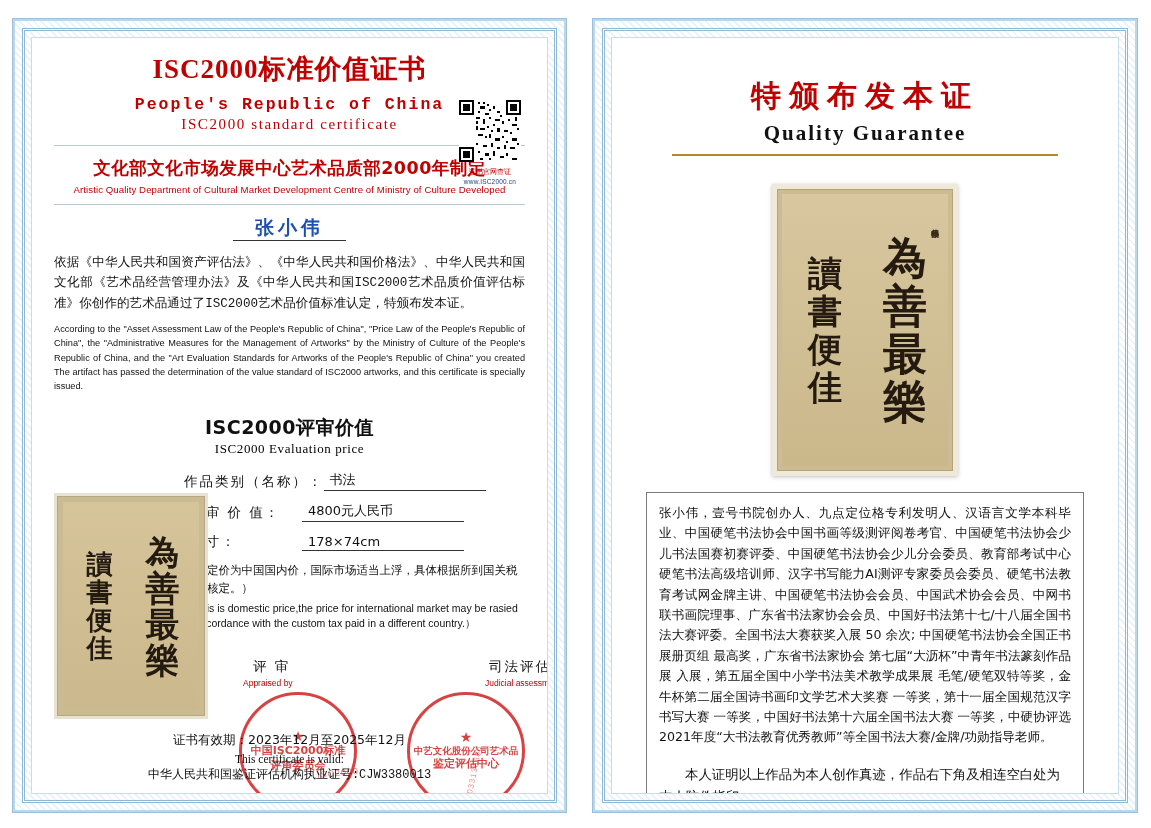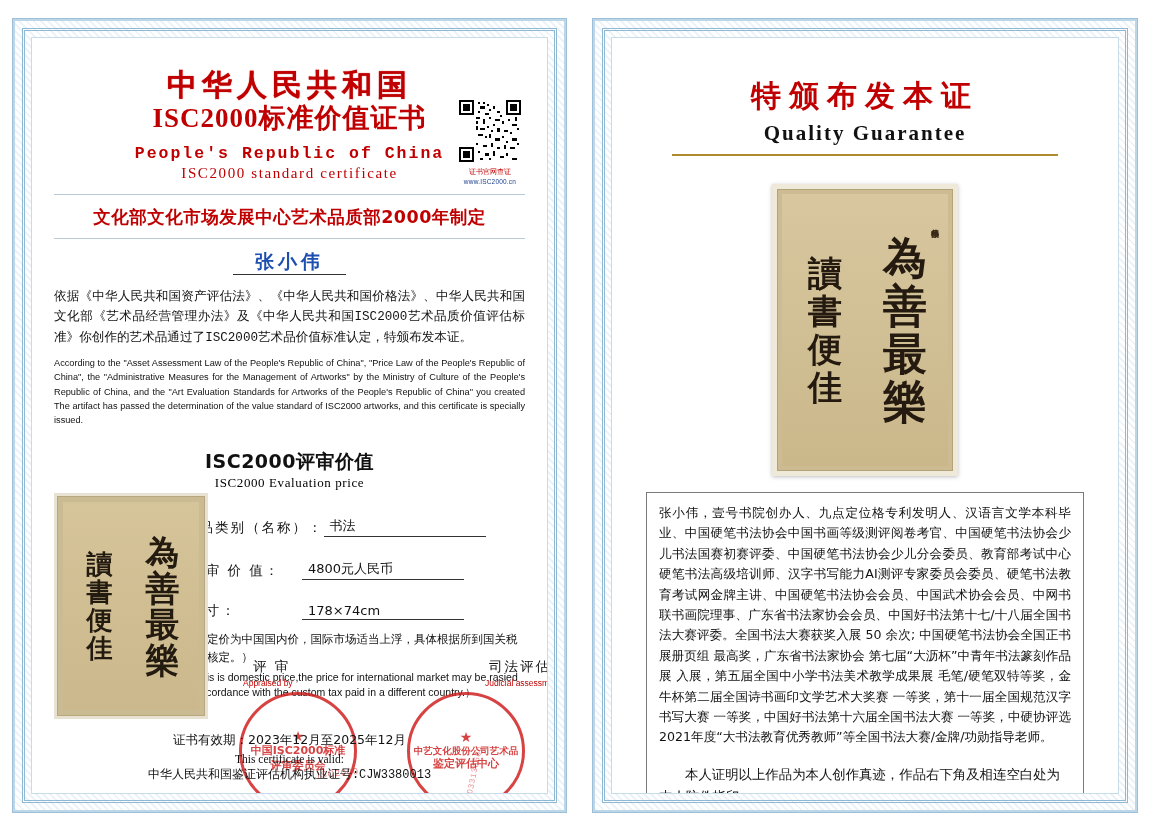--- a/index.html
+++ b/index.html
@@ -109,21 +109,21 @@
   .l-eval-title-en{
     text-align:center;font-size:13px;margin-top:0;letter-spacing:.6px;
     font-family:"Liberation Serif",serif;
   }
 
   .fields{margin-top:14px;padding-left:130px;}
   .f-row{display:flex;align-items:flex-end;margin-bottom:11px;font-size:13.5px;color:#111;
          font-family:"DejaVu Sans",sans-serif;}
   .f-label{min-width:118px;letter-spacing:2px;}
   .f-value{
-    min-width:150px;border-bottom:1px solid #333;padding:0 6px 1px 6px;font-size:13px;margin-top:12px;
+    min-width:150px;border-bottom:1px solid #333;padding:0 6px 1px 6px;font-size:13px;
   }
   .f-note{
     margin-top:4px;padding-left:130px;font-size:11.5px;line-height:1.5;color:#111;
     font-family:"DejaVu Sans",sans-serif;
   }
   .f-note-en{
     margin-top:4px;padding-left:130px;font-size:10.5px;line-height:1.45;color:#111;
   }
 
   .art-img{
@@ -231,21 +231,20 @@
 <body>
 
 <div class="page">
 
   <div class="cert" id="left-cert">
     <div class="cert-outer"></div>
     <div class="cert-mid"></div>
     <div class="cert-inner">
       <div class="l-body">
 
-        <div class="l-title1">中华人民共和国</div>
         <div class="l-title2">ISC2000标准价值证书</div>
         <div class="l-title3">People's  Republic  of  China</div>
         <div class="l-title4">ISC2000  standard  certificate</div>
 
         <div class="qr-wrap">
           <svg class="qr" viewBox="0 0 29 29" shape-rendering="crispEdges">
             <rect width="29" height="29" fill="#fff"></rect>
             <g fill="#000">
               <rect x="0" y="0" width="7" height="1"></rect>
                 <rect x="0" y="6" width="7" height="1"></rect>
@@ -313,20 +312,21 @@
               <rect x="19" y="7" width="1" height="1"></rect>
                 <rect x="26" y="8" width="1" height="2"></rect>
             </g>
           </svg>
           <div class="qr-caption">证书官网查证</div>
           <div class="qr-url">www.ISC2000.cn</div>
         </div>
 
         <div class="l-rule"></div>
         <div class="l-dept">文化部文化市场发展中心艺术品质部2000年制定</div>
+        <div class="l-dept-en">Artistic Quality Department of Cultural Market Development Centre of Ministry of Culture Developed</div>
         <div class="l-rule2"></div>
 
 
         <div class="l-name">
           <span>张小伟</span>
         </div>
 
         <div class="l-para-cn">依据《中华人民共和国资产评估法》、《中华人民共和国价格法》、中华人民共和国文化部《艺术品经营管理办法》及《中华人民共和国ISC2000艺术品质价值评估标准》你创作的艺术品通过了ISC2000艺术品价值标准认定，特颁布发本证。</div>
         <div class="l-para-en">According to the "Asset Assessment Law of the People's Republic of China", "Price Law of the People's Republic of China", the "Administrative Measures for the Management of Artworks" by the Ministry of Culture of the People's Republic of China, and the "Art Evaluation Standards for Artworks of the People's Republic of China" you created The artifact has passed the determination of the value standard of ISC2000 artworks, and this certificate is specially issued.</div>
 

